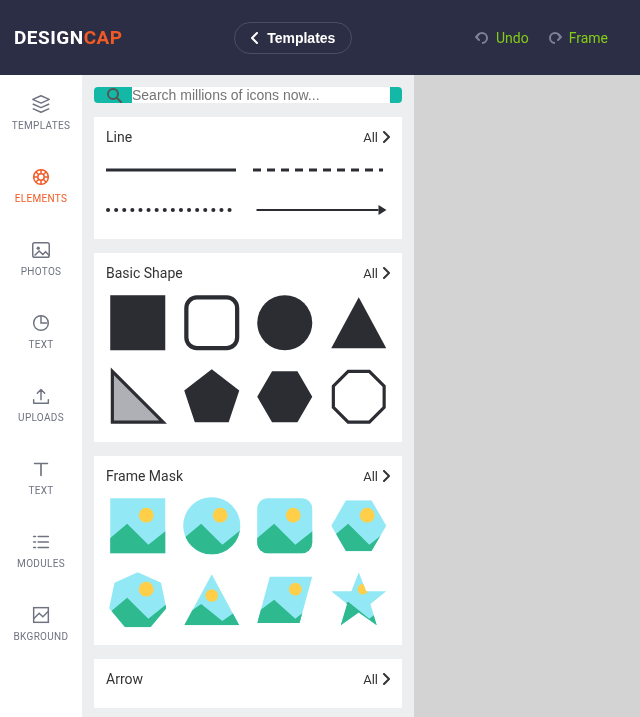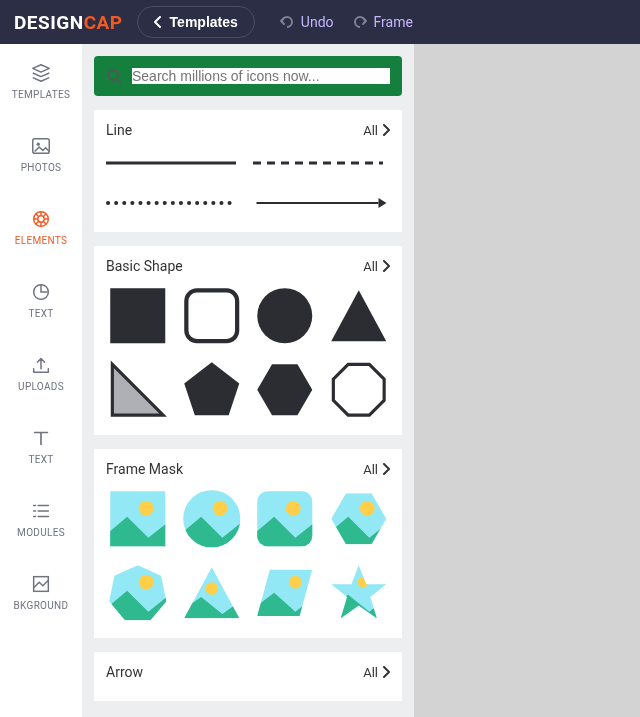--- a/index.html
+++ b/index.html
@@ -1,37 +1,37 @@
 <!DOCTYPE html>
 <html><head>
 <meta charset="utf-8">
 <style>
   * { box-sizing: border-box; margin: 0; padding: 0; }
   body { font-family: -apple-system, BlinkMacSystemFont, "Segoe UI", Roboto, Arial, sans-serif; background: #d3d3d3; width:640px; height:717px; overflow:hidden; }
   .app { display:flex; flex-direction:column; width:640px; height:717px; }
-  .topbar { height:44px; background:#2b2e44; display:flex; align-items:center; padding:0 14px; color:#fff; }
+  .topbar { height:75px; background:#2b2e44; display:flex; align-items:center; padding:0 14px; color:#fff;justify-content:space-between; }
   .logo { font-weight:700; font-size:19px; letter-spacing:0.5px; }
   .logo .d1 { color:#ffffff; }
   .logo .d2 { color:#f15a24; }
   .templates-btn { margin-left:14px; background:transparent; border:1px solid #4a4e66; border-radius:20px; padding:7px 16px; display:flex; align-items:center; cursor:pointer; color:#fff; font-size:14px; font-weight:600; }
   .templates-btn svg { margin-right:8px; }
-  .ur { display:flex; align-items:center; margin-left:24px; color:#c4b5fd; font-size:14px; }
+  .ur { display:flex; align-items:center; margin-left:24px; color:#84cc16; font-size:14px; }
   .ur-item { display:flex; align-items:center; margin-right:18px; cursor:pointer; }
   .ur-item svg { margin-right:6px; }
   .main { flex:1; display:flex; background:#d3d3d3; min-height:0; }
   .sidebar { width:82px; background:#fff; display:flex; flex-direction:column; }
   .side-item { height:73px; display:flex; flex-direction:column; align-items:center; justify-content:center; color:#6f7380; font-size:10px; cursor:pointer; letter-spacing:0.3px; }
   .side-item svg { width:22px; height:22px; margin-bottom:5px; }
   .side-item.active { color:#f15a24; }
   .panel { width:332px; background:#eceef0; display:flex; flex-direction:column; padding:12px 12px 0 12px; overflow-y:auto; position:relative; }
   .panel::-webkit-scrollbar { width:8px; }
   .panel::-webkit-scrollbar-thumb { background:#b8bbc1; border-radius:4px; }
   .panel::-webkit-scrollbar-track { background:transparent; }
   .canvas { flex:1; background:#d3d3d3; }
-  .search { background:#15803d; border-radius:4px; height:40px; display:flex; align-items:center; padding:0 12px; margin-bottom:14px; }
+  .search { background:#14b8a6; border-radius:4px; height:40px; display:flex; align-items:center; padding:0 12px; margin-bottom:14px; }
   .search input { border:none; outline:none; font-size:14px; color:#777; flex:1; margin-left:10px; }
   .section { background:#fff; border-radius:0; padding:12px 12px 14px 12px; margin-bottom:14px; }
   .sec-head { display:flex; align-items:center; justify-content:space-between; margin-bottom:10px; }
   .sec-title { font-size:14px; color:#333; }
   .sec-all { font-size:13px; color:#333; display:flex; align-items:center; cursor:pointer; }
   .sec-all svg { margin-left:4px; }
   .grid4 { display:grid; grid-template-columns:repeat(4,1fr); gap:10px; }
   .grid2 { display:grid; grid-template-columns:repeat(2,1fr); gap:10px; }
   .cell { width:100%; aspect-ratio:1/1; display:flex; align-items:center; justify-content:center; cursor:pointer; }
   .linecell { width:100%; height:30px; display:flex; align-items:center; justify-content:center; cursor:pointer; }
@@ -73,35 +73,35 @@
   </div>
 
   <div class="main">
     <div class="sidebar">
       <div class="side-item">
         <svg viewBox="0 0 24 24">
             <path d="M12 3 L21 7 L12 11 L3 7 Z M3 12 L12 16 L21 12 M3 17 L12 21 L21 17" stroke="#6f7380" stroke-width="1.6" fill="none" stroke-linejoin="round"></path>
           </svg>
         <span>TEMPLATES</span>
       </div>
+      <div class="side-item active">
+        <svg viewBox="0 0 24 24">
+            <circle cx="12" cy="12" r="8" stroke="#f15a24" stroke-width="1.6" fill="none"></circle>
+            <circle cx="12" cy="12" r="3.5" stroke="#f15a24" stroke-width="1.6" fill="none"></circle>
+            <path d="M12 4 L12 8 M12 16 L12 20 M4 12 L8 12 M16 12 L20 12 M6.5 6.5 L9 9 M15 15 L17.5 17.5 M17.5 6.5 L15 9 M9 15 L6.5 17.5" stroke="#f15a24" stroke-width="1.6"></path>
+          </svg>
+        <span>ELEMENTS</span>
+      </div>
       <div class="side-item">
         <svg viewBox="0 0 24 24">
             <rect x="3" y="4" width="18" height="16" rx="2" stroke="#6f7380" stroke-width="1.6" fill="none"></rect>
             <circle cx="9" cy="10" r="1.8" fill="#6f7380"></circle>
             <path d="M5 18 L10 13 L14 17 L17 14 L21 18" stroke="#6f7380" stroke-width="1.6" fill="none"></path>
           </svg>
         <span>PHOTOS</span>
-      </div>
-      <div class="side-item active">
-        <svg viewBox="0 0 24 24">
-            <circle cx="12" cy="12" r="8" stroke="#f15a24" stroke-width="1.6" fill="none"></circle>
-            <circle cx="12" cy="12" r="3.5" stroke="#f15a24" stroke-width="1.6" fill="none"></circle>
-            <path d="M12 4 L12 8 M12 16 L12 20 M4 12 L8 12 M16 12 L20 12 M6.5 6.5 L9 9 M15 15 L17.5 17.5 M17.5 6.5 L15 9 M9 15 L6.5 17.5" stroke="#f15a24" stroke-width="1.6"></path>
-          </svg>
-        <span>ELEMENTS</span>
       </div>
       <div class="side-item">
         <svg viewBox="0 0 24 24">
             <circle cx="12" cy="12" r="8" stroke="#6f7380" stroke-width="1.6" fill="none"></circle>
             <path d="M12 4 L12 12 L19 12" stroke="#6f7380" stroke-width="1.6" fill="none"></path>
           </svg>
         <span>TEXT</span>
       </div>
       <div class="side-item">
         <svg viewBox="0 0 24 24">

